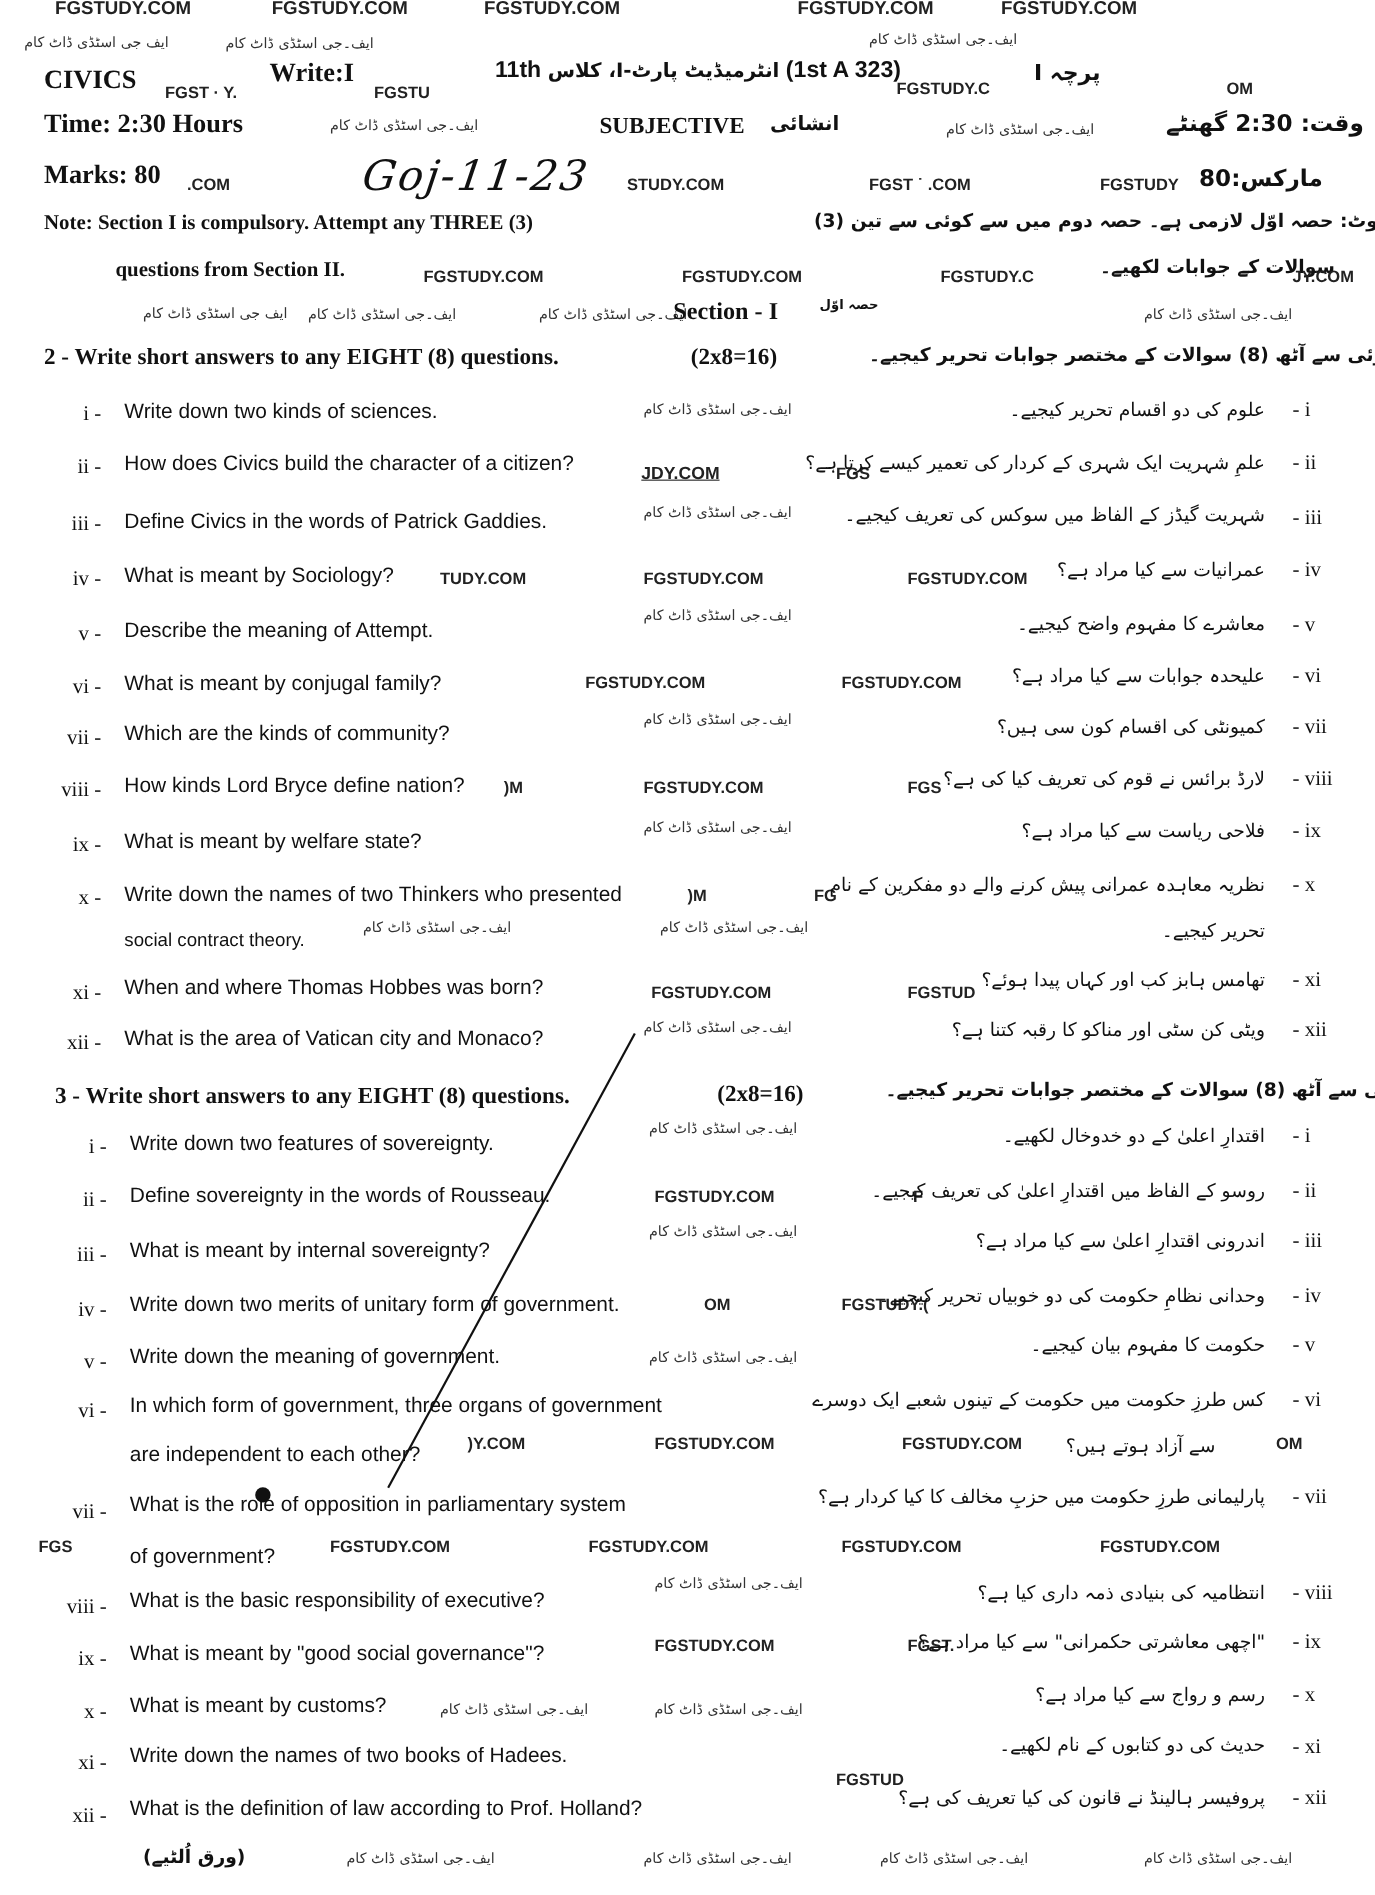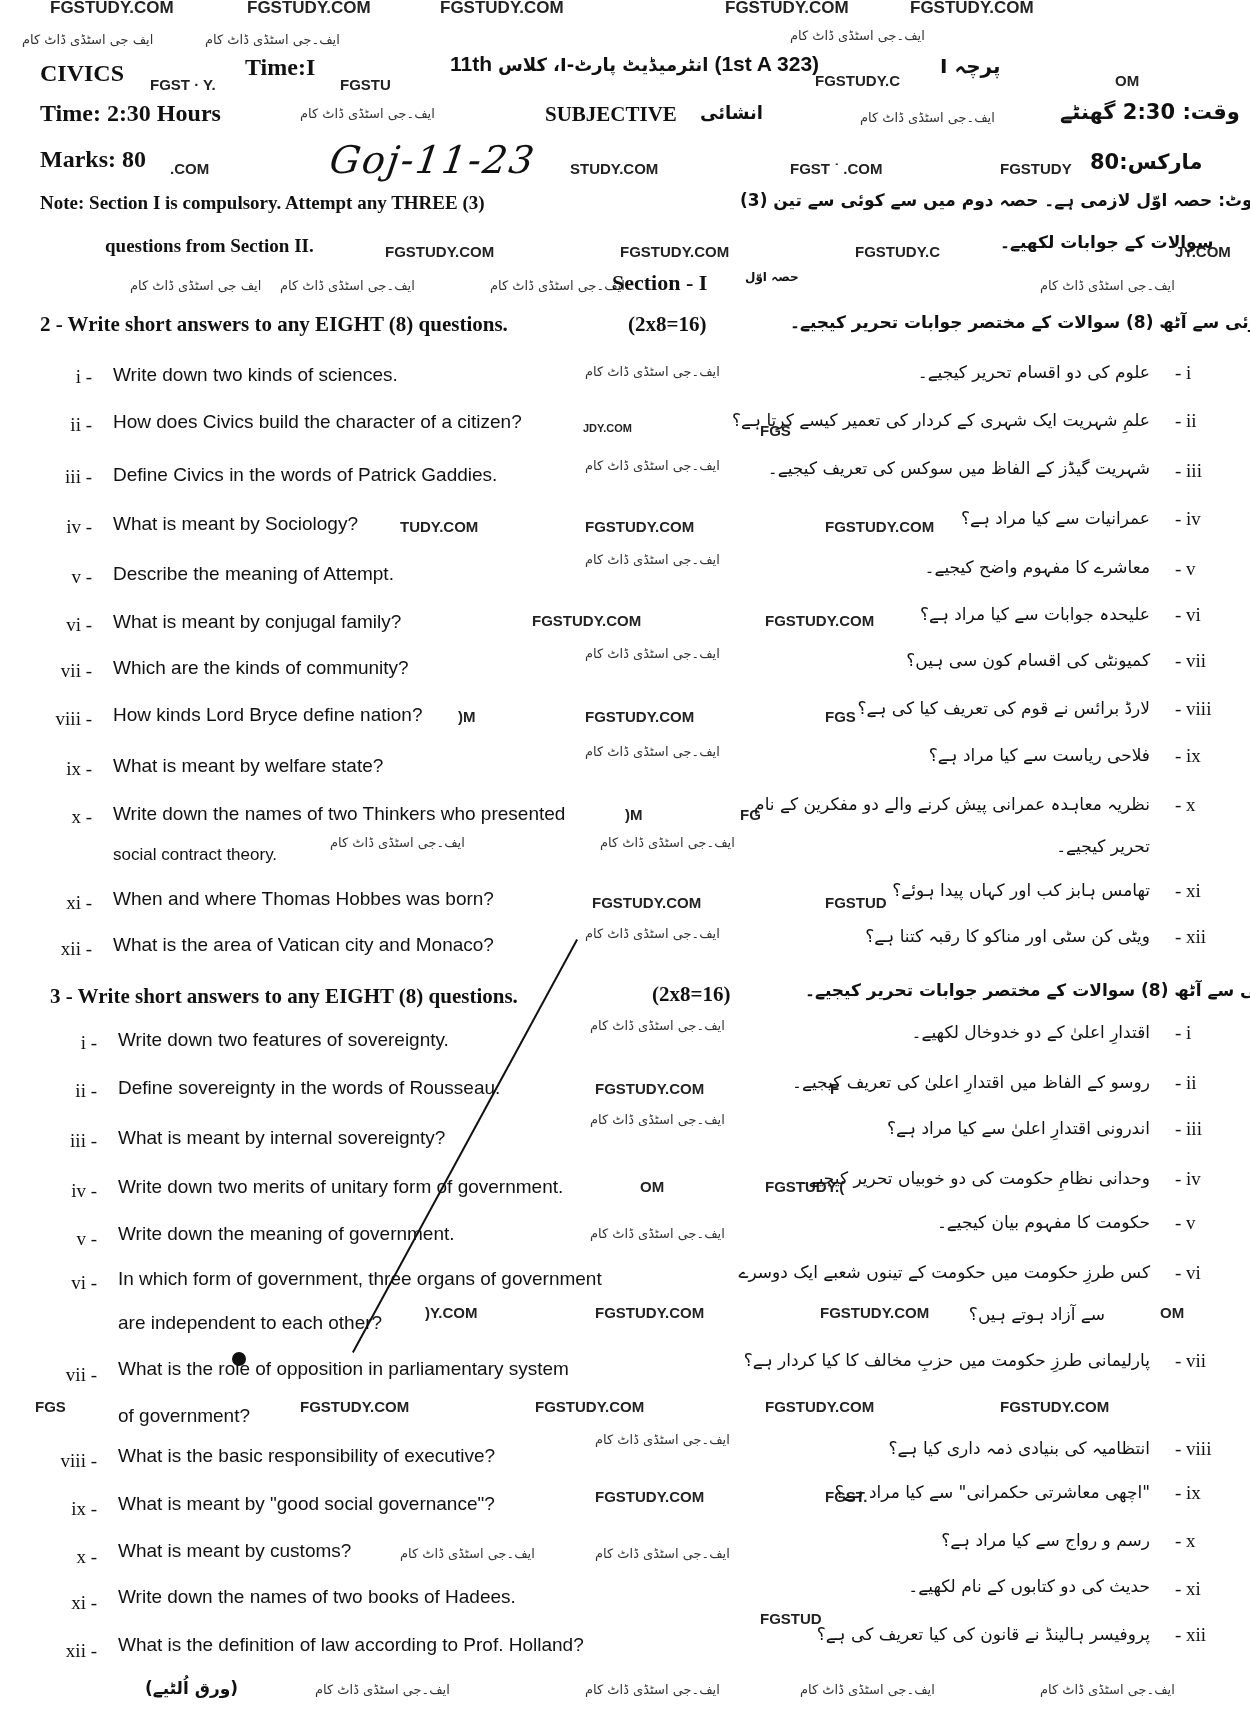--- a/index.html
+++ b/index.html
@@ -34,21 +34,21 @@
 <div class="abs wm" style="left:440px;top:-2px;">FGSTUDY.COM</div>
 <div class="abs wm" style="left:725px;top:-2px;">FGSTUDY.COM</div>
 <div class="abs wm" style="left:910px;top:-2px;">FGSTUDY.COM</div>
 
 <div class="abs wm-ur" style="left:22px;top:32px;">ایف جی اسٹڈی ڈاٹ کام</div>
 <div class="abs wm-ur" style="left:205px;top:32px;">ایف۔جی اسٹڈی ڈاٹ کام</div>
 <div class="abs wm-ur" style="left:790px;top:28px;">ایف۔جی اسٹڈی ڈاٹ کام</div>
 
 <div class="abs serif-b head-l" style="left:40px;top:60px;">CIVICS</div>
 <div class="abs wm" style="left:150px;top:76px;font-size:15px;">FGST · Y.</div>
-<div class="abs serif-b head-l" style="left:245px;top:54px;">Time:I</div>
+<div class="abs serif-b head-l" style="left:245px;top:54px;">Write:I</div>
 <div class="abs wm" style="left:340px;top:76px;font-size:15px;">FGSTU</div>
 <div class="abs" style="left:450px;top:52px;font-size:21px;font-weight:bold;">
   <span>11th</span>
   <span class="ur ur-b" style="font-size:18px;">انٹرمیڈیٹ پارٹ-I، کلاس</span>
   <span>(1st A 323)</span>
 </div>
 <div class="abs ur ur-b" style="left:940px;top:54px;font-size:20px;">پرچہ I</div>
 <div class="abs wm" style="left:815px;top:72px;font-size:15px;">FGSTUDY.C</div>
 <div class="abs wm" style="left:1115px;top:72px;font-size:15px;">OM</div>
 
@@ -90,21 +90,21 @@
 <div>
 
   <div class="abs q-num" style="left:30px;top:366px;">i -</div>
   <div class="abs q-text" style="left:113px;top:364px;">Write down two kinds of sciences.</div>
   <div class="abs q-ur" style="right:100px;top:362px;">علوم کی دو اقسام تحریر کیجیے۔</div>
   <div class="abs q-ur-num" style="left:1175px;top:362px;">- i</div>
   <div class="abs wm-ur" style="left:585px;top:364px;">ایف۔جی اسٹڈی ڈاٹ کام</div>
 
   <div class="abs q-num" style="left:30px;top:414px;">ii -</div>
   <div class="abs q-text" style="left:113px;top:411px;">How does Civics build the character of a citizen?</div>
-  <div class="abs wm" style="left:583px;top:422px;font-size:11px;">JDY.COM</div>
+  <div class="abs wm" style="left:583px;top:422px;font-size:16px;text-decoration:underline;">JDY.COM</div>
   <div class="abs wm" style="left:760px;top:422px;font-size:15px;">FGS</div>
   <div class="abs q-ur" style="right:100px;top:410px;">علمِ شہریت ایک شہری کے کردار کی تعمیر کیسے کرتا ہے؟</div>
   <div class="abs q-ur-num" style="left:1175px;top:410px;">- ii</div>
 
   <div class="abs q-num" style="left:30px;top:466px;">iii -</div>
   <div class="abs q-text" style="left:113px;top:464px;">Define Civics in the words of Patrick Gaddies.</div>
   <div class="abs wm-ur" style="left:585px;top:458px;">ایف۔جی اسٹڈی ڈاٹ کام</div>
   <div class="abs q-ur" style="right:100px;top:458px;">شہریت گیڈز کے الفاظ میں سوکس کی تعریف کیجیے۔</div>
   <div class="abs q-ur-num" style="left:1175px;top:460px;">- iii</div>
 
@@ -259,20 +259,20 @@
   <div class="abs q-ur" style="right:100px;top:1576px;">حدیث کی دو کتابوں کے نام لکھیے۔</div>
   <div class="abs q-ur-num" style="left:1175px;top:1578px;">- xi</div>
 
   <div class="abs q-num" style="left:35px;top:1640px;">xii -</div>
   <div class="abs q-text" style="left:118px;top:1634px;">What is the definition of law according to Prof. Holland?</div>
   <div class="abs wm" style="left:760px;top:1610px;font-size:15px;">FGSTUD</div>
   <div class="abs q-ur" style="right:100px;top:1624px;">پروفیسر ہالینڈ نے قانون کی کیا تعریف کی ہے؟</div>
   <div class="abs q-ur-num" style="left:1175px;top:1624px;">- xii</div>
 </div>
 
-<div class="abs ur ur-b" style="left:130px;top:1678px;font-size:17px;margin-left:15px;">(ورق اُلٹیے)</div>
+<div class="abs ur ur-b" style="left:130px;top:1678px;font-size:17px;">(ورق اُلٹیے)</div>
 <div class="abs wm-ur" style="left:315px;top:1682px;">ایف۔جی اسٹڈی ڈاٹ کام</div>
 <div class="abs wm-ur" style="left:585px;top:1682px;">ایف۔جی اسٹڈی ڈاٹ کام</div>
 <div class="abs wm-ur" style="left:800px;top:1682px;">ایف۔جی اسٹڈی ڈاٹ کام</div>
 <div class="abs wm-ur" style="left:1040px;top:1682px;">ایف۔جی اسٹڈی ڈاٹ کام</div>
 
 <div class="pen-line" style="left:578px;top:940px;width:470px;transform:rotate(118.5deg);"></div>
 <div class="pen-dot" style="left:232px;top:1352px;"></div>
 
 </body></html>

